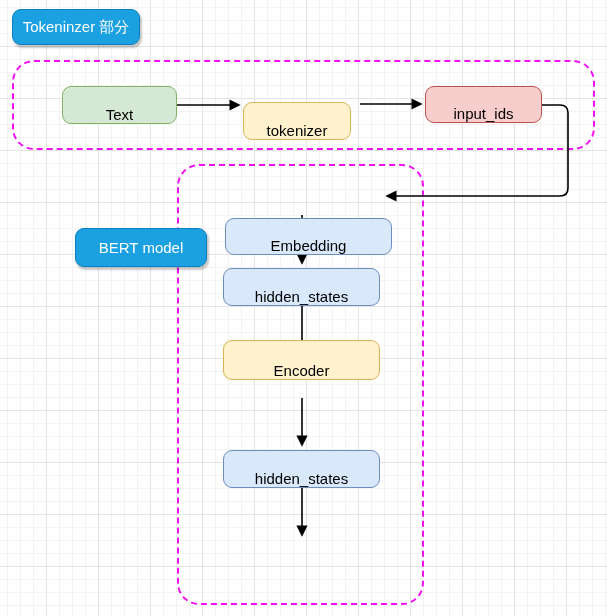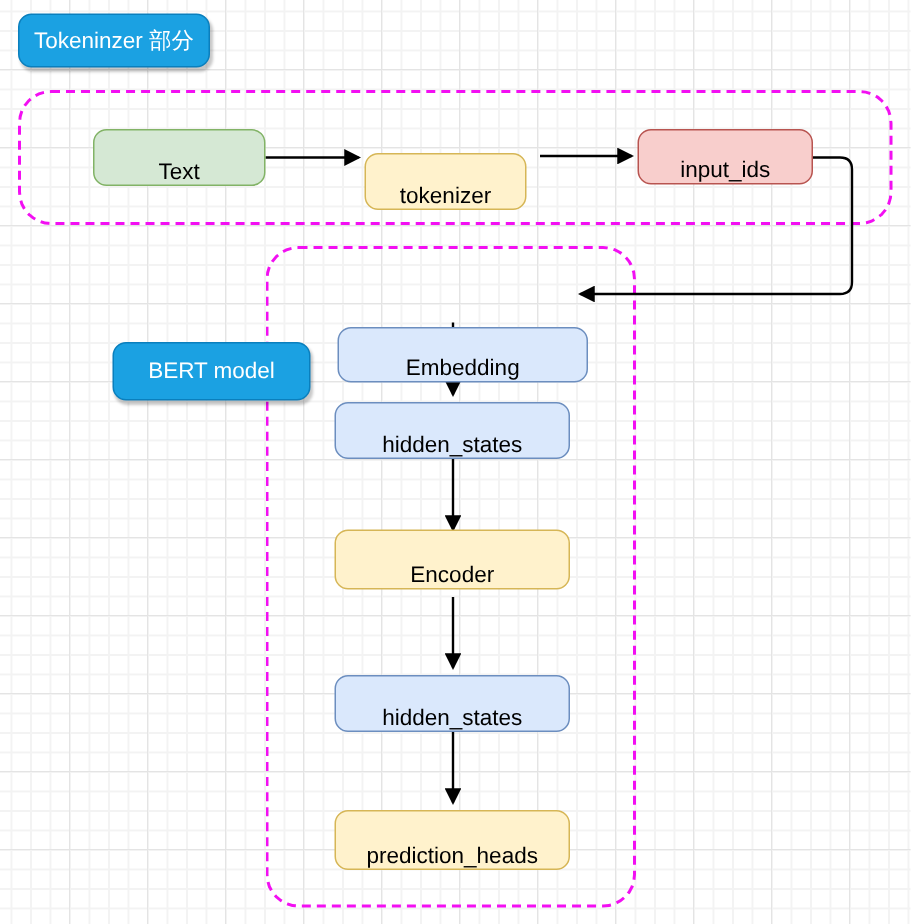--- a/index.html
+++ b/index.html
@@ -66,21 +66,21 @@
     box-shadow: 1.5px 2.5px 2px rgba(0,0,0,0.22);
     white-space: nowrap;
   }
   .badge-tokenizer { left: 12px;  top: 9px;   width: 128px; height: 36px; }
   .badge-bert      { left: 75px;  top: 228px; width: 132px; height: 39px; }
   .n-text        { left: 62px;  top: 86px;  width: 115px; height: 38px; }
   .n-tokenizer   { left: 243px; top: 102px;  width: 108px; height: 38px; }
   .n-input-ids   { left: 425px; top: 86px;  width: 117px; height: 37px; }
   .n-embedding   { left: 225px; top: 178px; width: 167px; height: 37px; margin-top: 40px; }
   .n-hidden1     { left: 223px; top: 268px; width: 157px; height: 38px; }
-  .n-encoder     { left: 223px; top: 353px; width: 157px; height: 40px; }
+  .n-encoder     { left: 223px; top: 340px; width: 157px; height: 40px; }
   .n-hidden2     { left: 223px; top: 450px; width: 157px; height: 38px; }
   .n-prediction  { left: 223px; top: 540px; width: 157px; height: 40px; }
 </style>
 </head>
 <body>
 
 <div class="canvas">
 
   <div class="container-frame frame-tokenizer"></div>
   <div class="container-frame frame-bert"></div>
@@ -124,17 +124,14 @@
   </div>
   <div class="node node-blue n-hidden1">
     <span>hidden_states</span>
   </div>
   <div class="node node-yellow n-encoder">
     <span>Encoder</span>
   </div>
   <div class="node node-blue n-hidden2">
     <span>hidden_states</span>
   </div>
-  <div class="node node-yellow n-prediction">
-    <span>prediction_heads</span>
-  </div>
 
 </div>
 
 </body></html>

